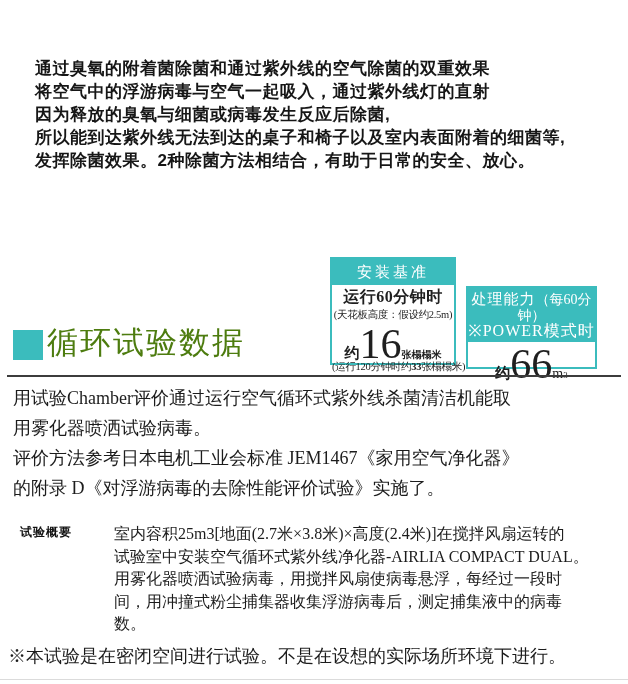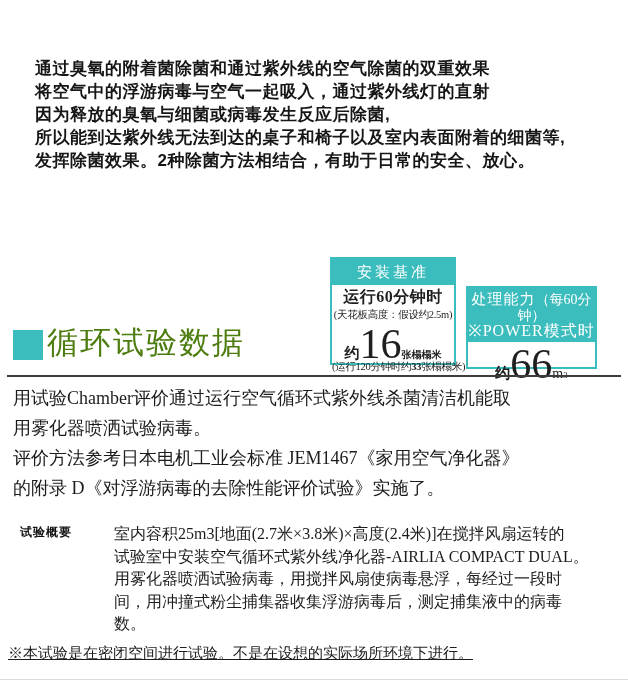--- a/index.html
+++ b/index.html
@@ -56,21 +56,21 @@
   
   .summary-label {
     position:absolute; left:20px; top:524px;
     font-family:Liberation Sans, sans-serif;
     font-weight:bold; font-size:12px; letter-spacing:1px; color:#111;
   }
   .summary-body {
     position:absolute; left:114px; top:523px; width:512px;
     font-size:16px; line-height:22.5px; white-space:nowrap; color:#1c1c1c;
   }
-  .footnote { position:absolute; left:8px; top:644px; font-size:15px; color:#1c1c1c; white-space:nowrap;text-decoration:underline; }
+  .footnote { position:absolute; left:8px; top:644px; font-size:18px; color:#1c1c1c; white-space:nowrap; }
   .bottom-hairline { position:absolute; left:0; top:679px; width:628px; height:1px; background:#dbdbdb; }
   b { font-weight:bold; }
 </style>
 </head>
 <body>
 
 <div class="intro">
   <div>通过臭氧的附着菌除菌和通过紫外线的空气除菌的双重效果</div>
   <div>将空气中的浮游病毒与空气一起吸入，通过紫外线灯的直射</div>
   <div>因为释放的臭氧与细菌或病毒发生反应后除菌,</div>

